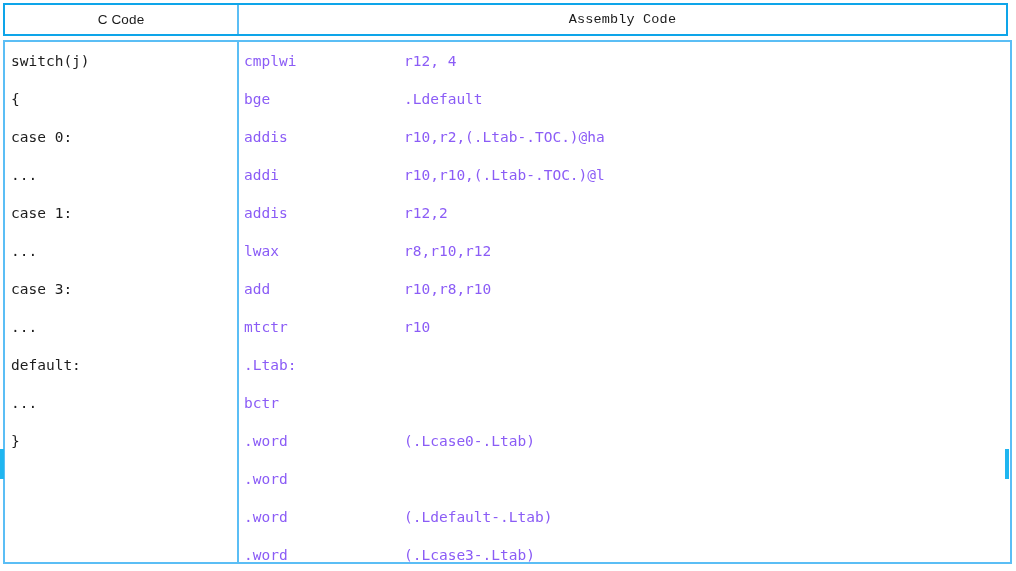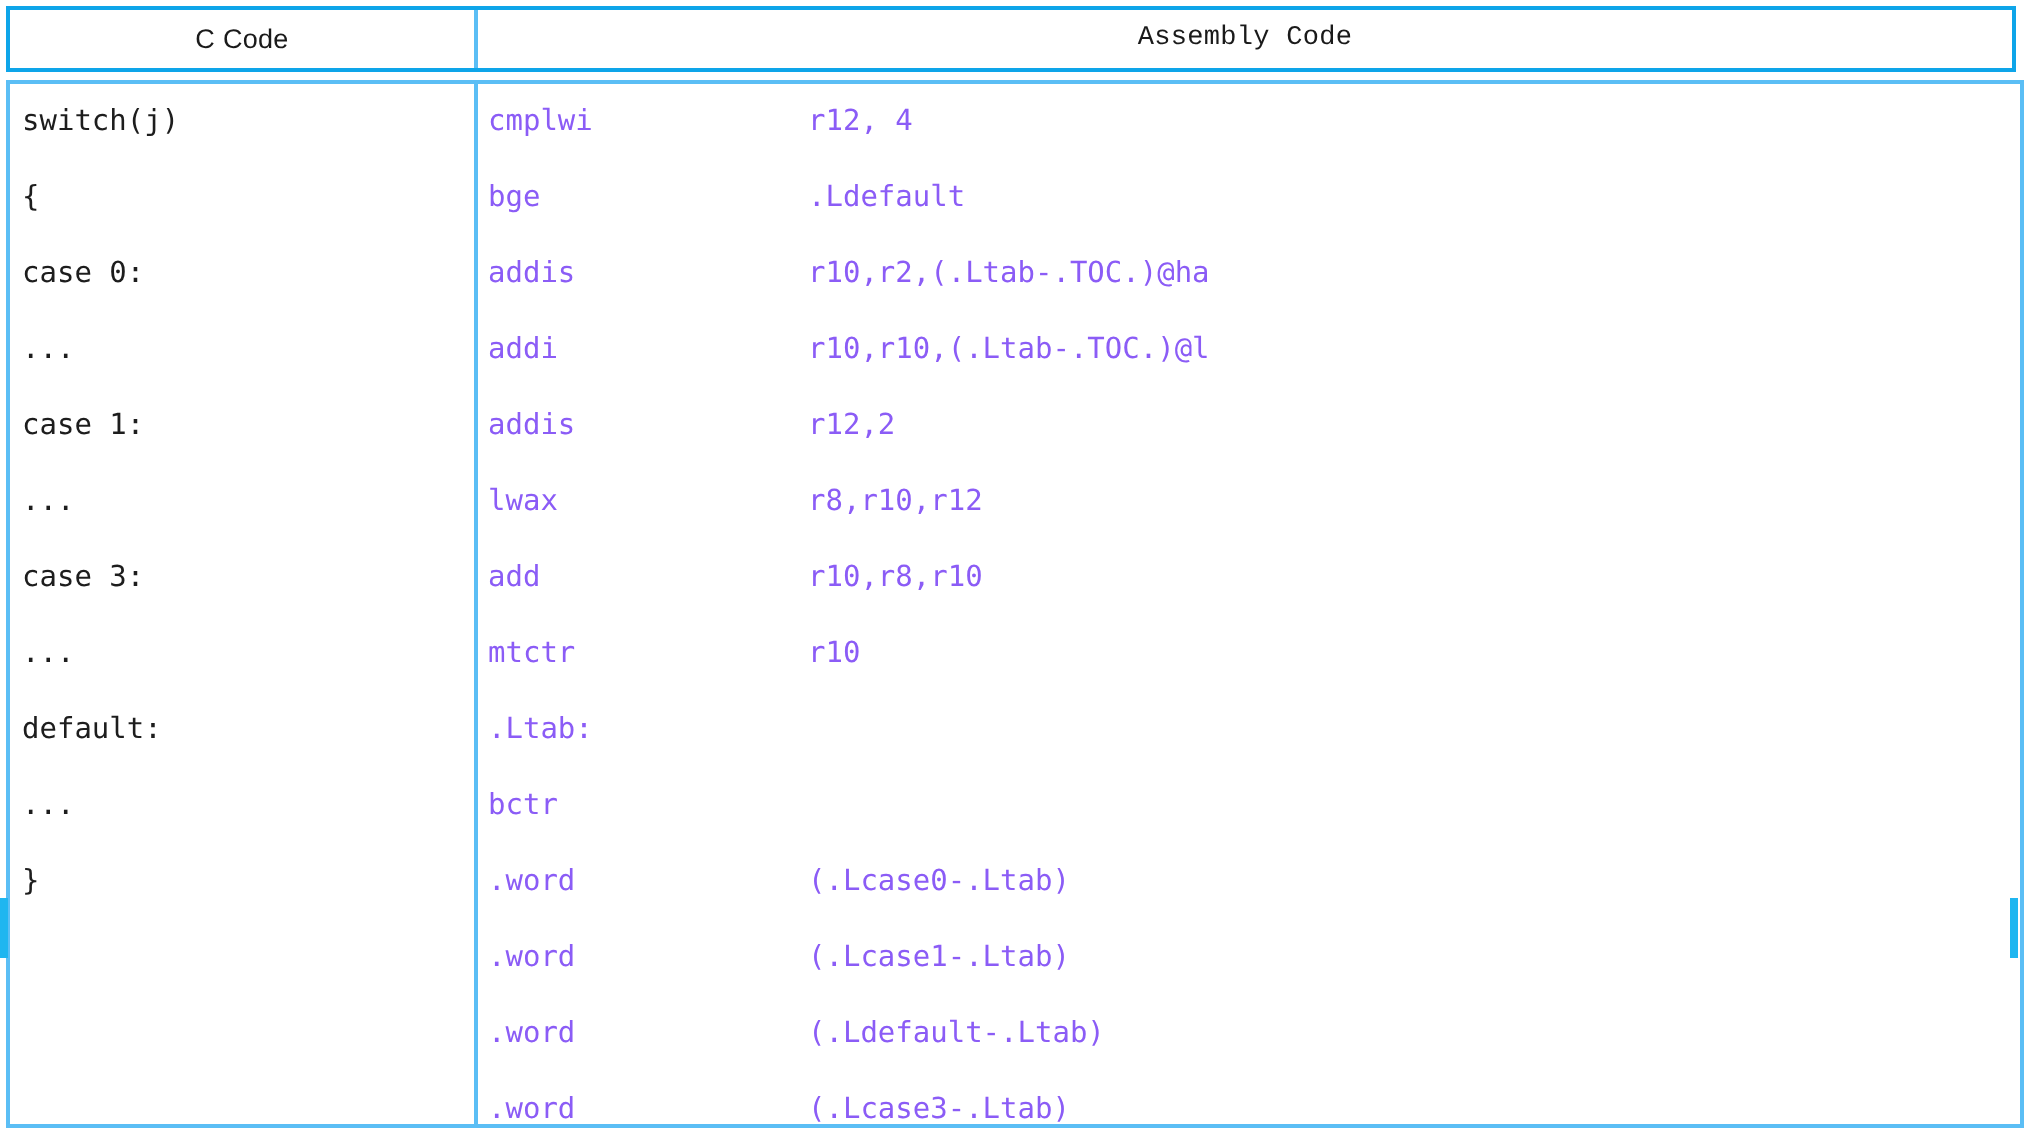--- a/index.html
+++ b/index.html
@@ -166,21 +166,21 @@
         <div class="asm-line"><span class="asm-mnemonic">bge</span><span class="asm-operand">.Ldefault</span></div>
         <div class="asm-line"><span class="asm-mnemonic">addis</span><span class="asm-operand">r10,r2,(.Ltab-.TOC.)@ha</span></div>
         <div class="asm-line"><span class="asm-mnemonic">addi</span><span class="asm-operand">r10,r10,(.Ltab-.TOC.)@l</span></div>
         <div class="asm-line"><span class="asm-mnemonic">addis</span><span class="asm-operand">r12,2</span></div>
         <div class="asm-line"><span class="asm-mnemonic">lwax</span><span class="asm-operand">r8,r10,r12</span></div>
         <div class="asm-line"><span class="asm-mnemonic">add</span><span class="asm-operand">r10,r8,r10</span></div>
         <div class="asm-line"><span class="asm-mnemonic">mtctr</span><span class="asm-operand">r10</span></div>
         <div class="asm-line"><span class="asm-mnemonic">.Ltab:</span></div>
         <div class="asm-line"><span class="asm-mnemonic">bctr</span></div>
         <div class="asm-line"><span class="asm-mnemonic">.word</span><span class="asm-operand">(.Lcase0-.Ltab)</span></div>
-        <div class="asm-line"><span class="asm-mnemonic">.word</span><span class="asm-operand">(.Lcase1-.Ltab)</span></div>
+        <div class="asm-line"><span class="asm-mnemonic">.word</span></div>
         <div class="asm-line"><span class="asm-mnemonic">.word</span><span class="asm-operand">(.Ldefault-.Ltab)</span></div>
         <div class="asm-line"><span class="asm-mnemonic">.word</span><span class="asm-operand">(.Lcase3-.Ltab)</span></div>
       </div>
   </div>
 
   <div class="scroll-nub left-nub"></div>
   <div class="scroll-nub right-nub"></div>
 
 </div>
 

